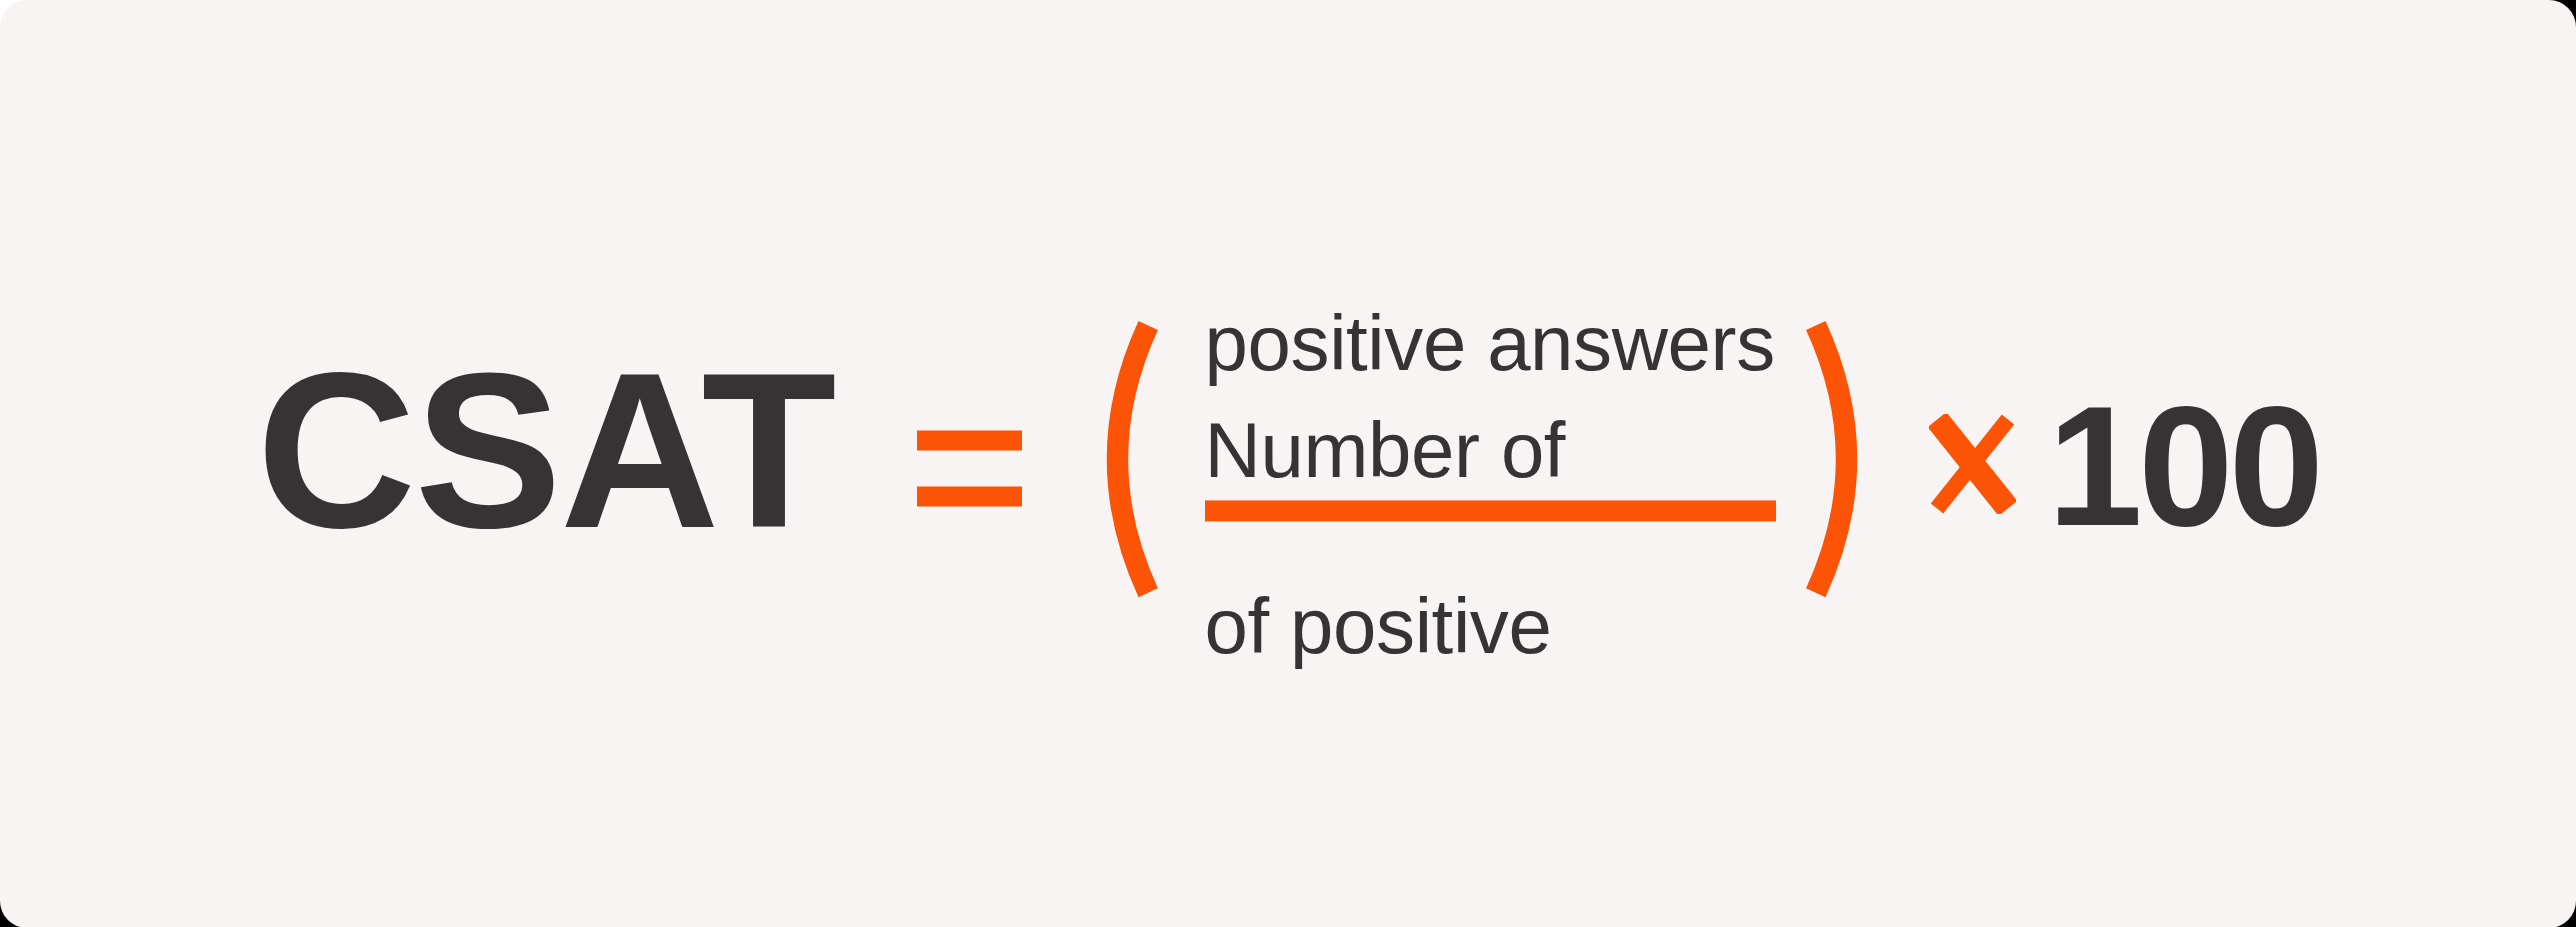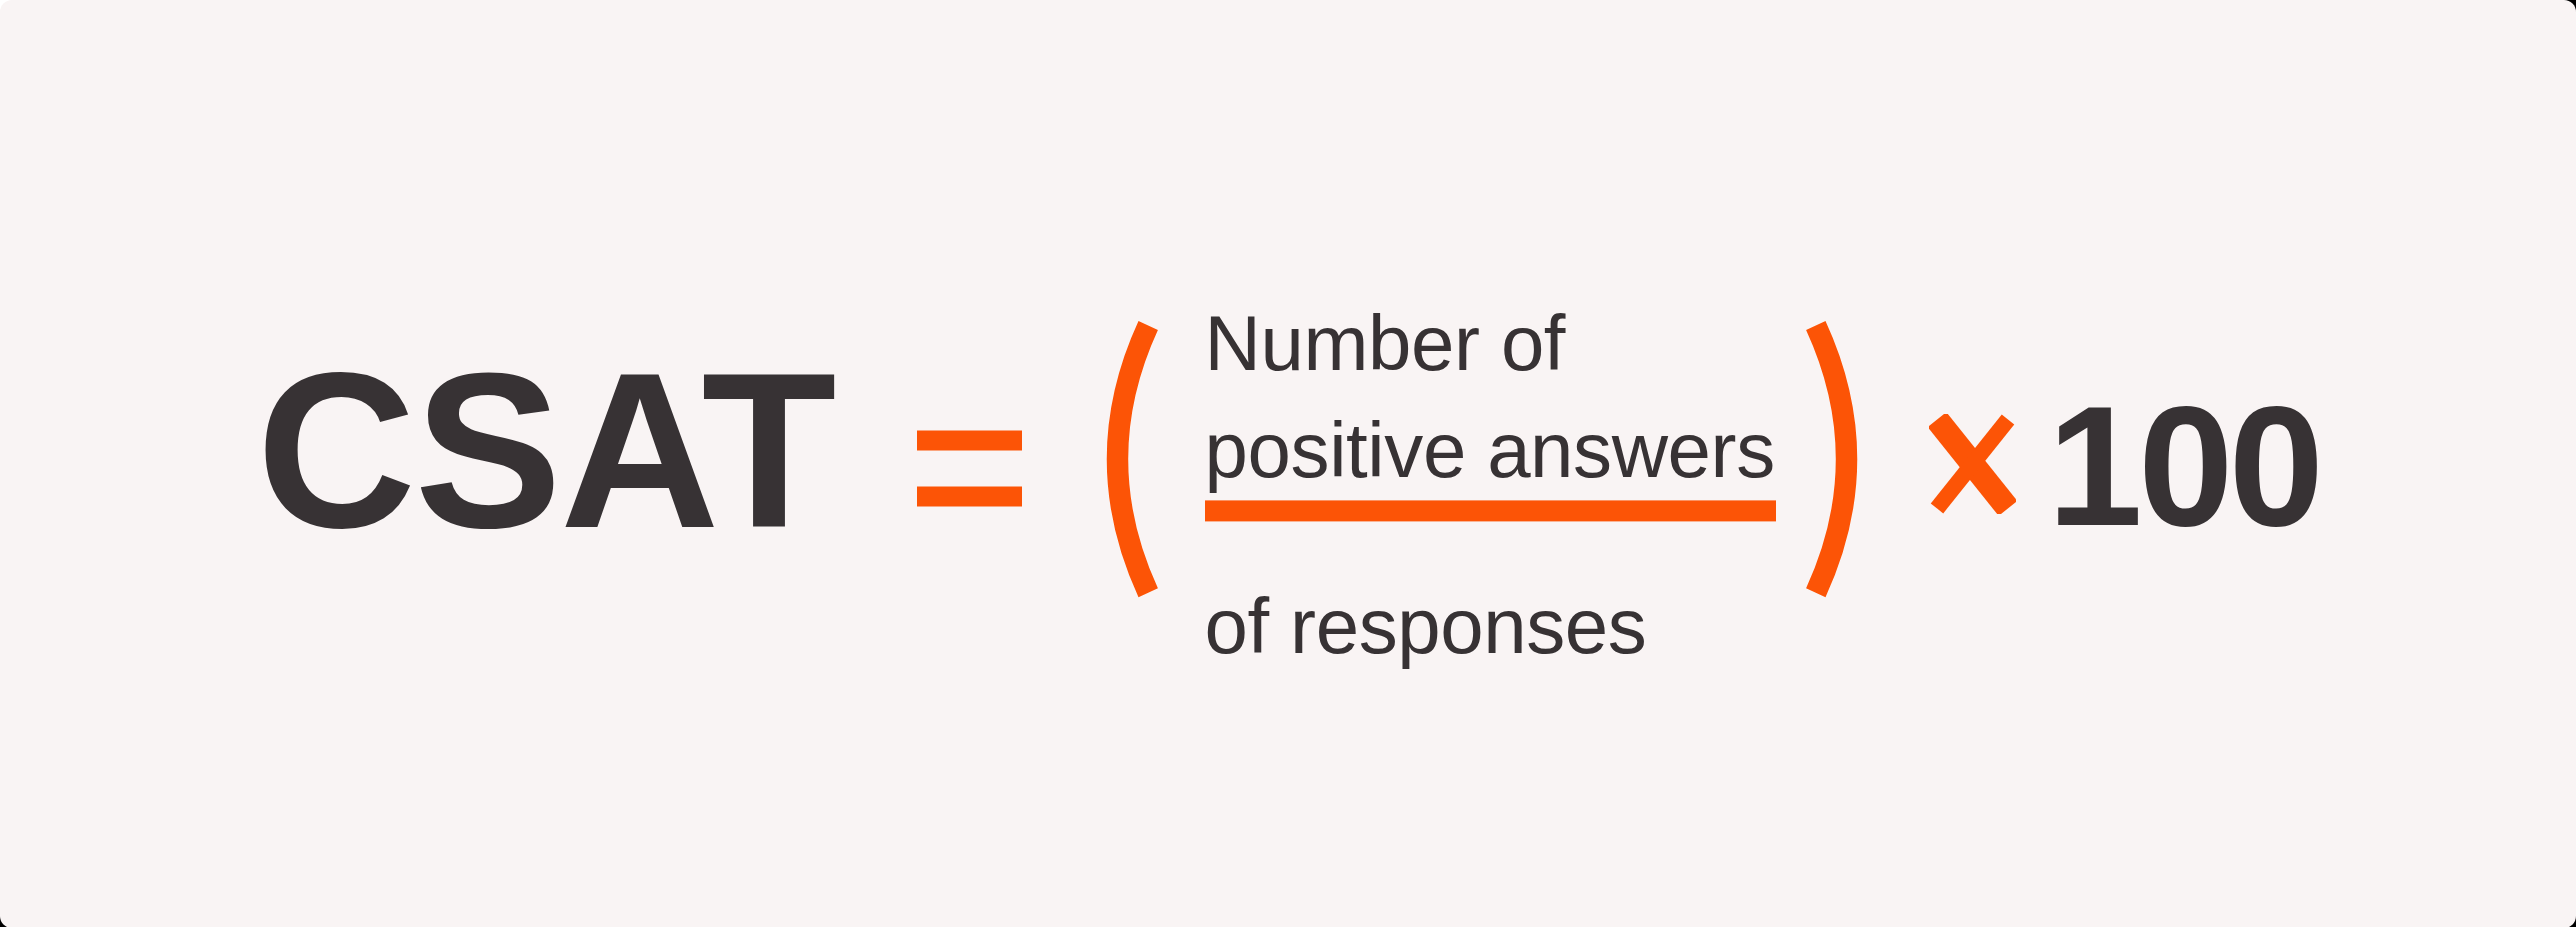--- a/index.html
+++ b/index.html
@@ -15,21 +15,21 @@
   .corner-patch {
     position: absolute;
     top: 0; left: 0;
     width: 339px; height: 339px;
     background: #ffffff;
   }
   .card {
     position: absolute;
     inset: 0;
     background: var(--card, #F9F4F4);
-    border-radius: 12px;
+    border-radius: 27px;
   }
   .formula-row {
     position: absolute;
     inset: 0;
     display: flex;
     align-items: center;
     justify-content: center;
   }
   .csat {
     font-size: 221px;
@@ -119,26 +119,26 @@
         <div class="ebar"></div>
         <div class="ebar"></div>
       </div>
 
       <svg class="paren open" width="61" height="285" viewBox="0 0 68 320" aria-label="(">
         <path d="M 55 10 Q -14 160 55 310"></path>
       </svg>
 
       <div class="fraction">
         <div>
+          <div class="frac-label">positive answers</div>
           <div class="frac-label">Number of</div>
-          <div class="frac-label">positive answers</div>
         </div>
         <div class="frac-bar"></div>
         <div>
-          <div class="frac-label">of responses</div>
+          <div class="frac-label">of positive</div>
         </div>
       </div>
 
       <svg class="paren close" width="61" height="285" viewBox="0 0 68 320" aria-label=")">
         <path d="M 55 10 Q -14 160 55 310"></path>
       </svg>
 
       <svg class="times" width="87" height="100" viewBox="0 0 98 112" aria-label="x">
         <line x1="9" y1="6" x2="89" y2="106" stroke-width="27"></line>
         <line x1="89" y1="6" x2="9" y2="106" stroke-width="18"></line>

